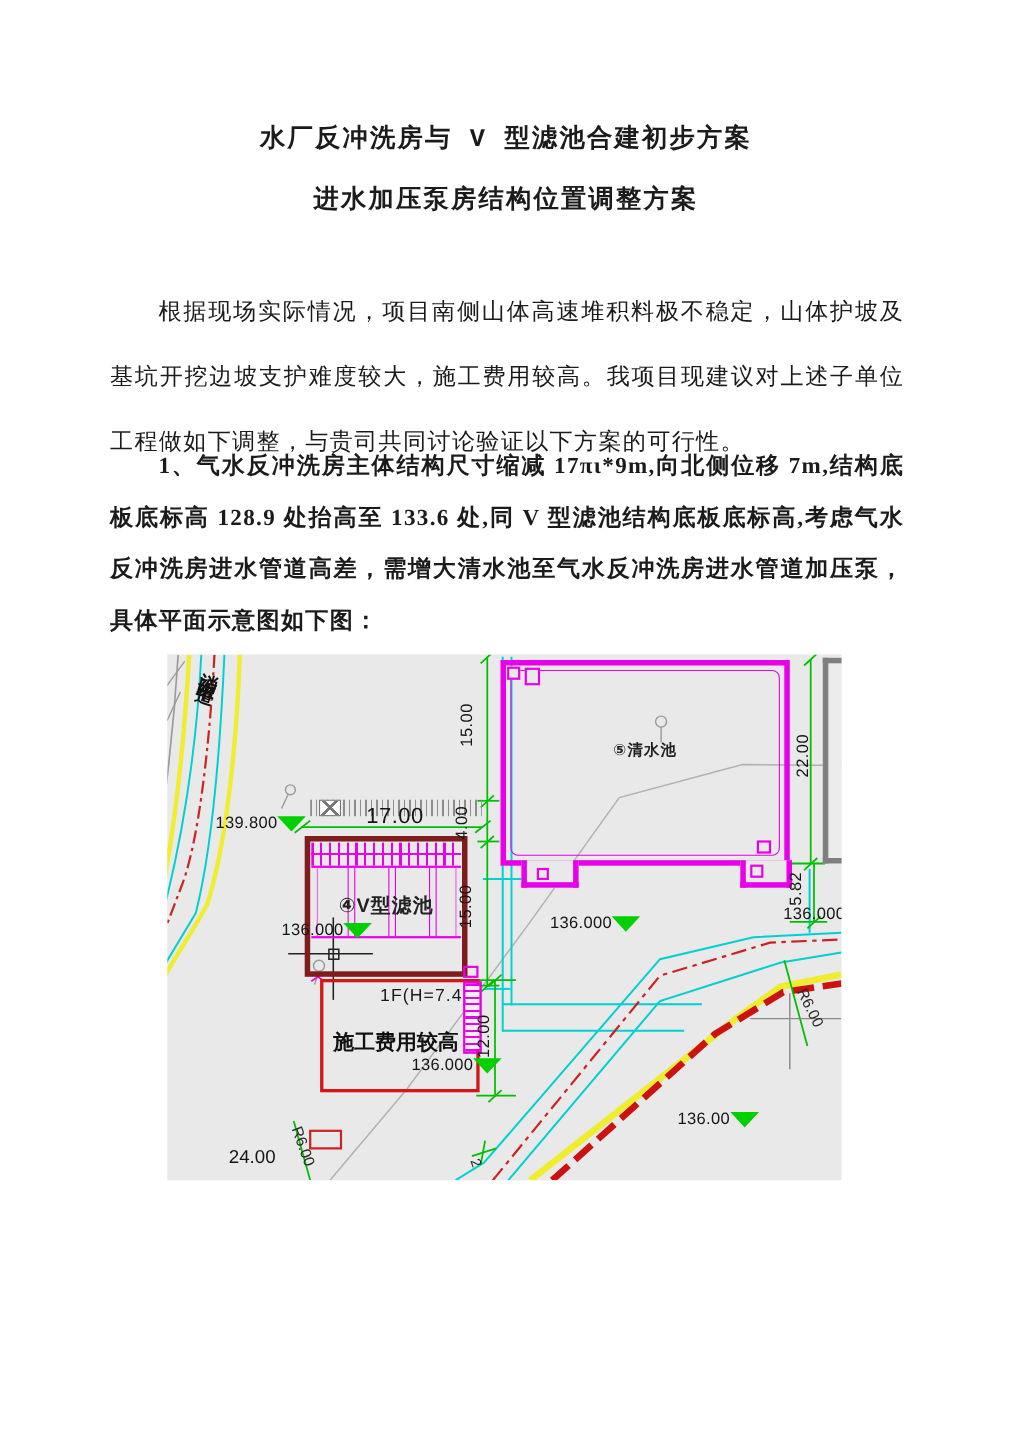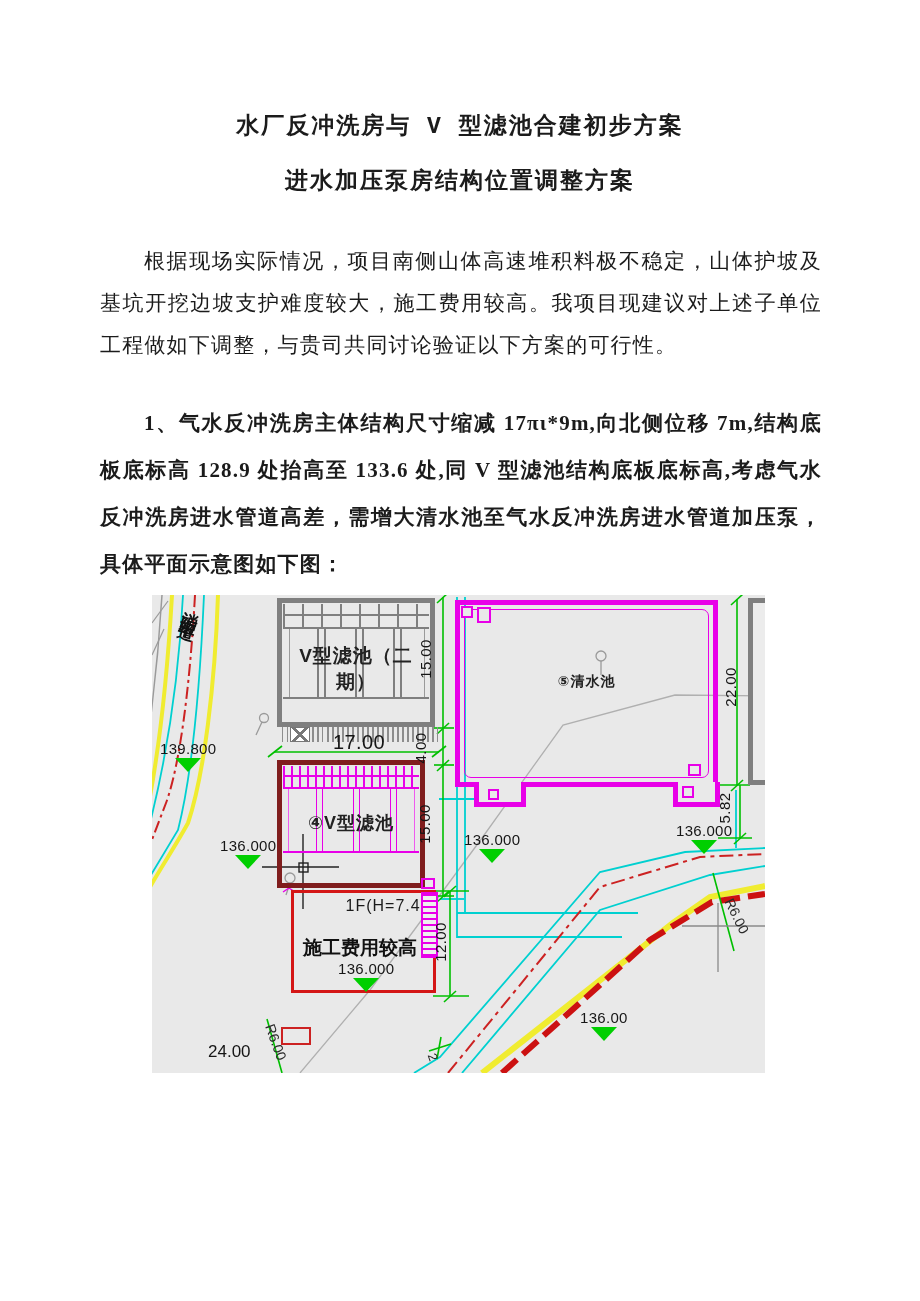--- a/index.html
+++ b/index.html
@@ -4,36 +4,36 @@
 <style>
   html,body{margin:0;padding:0;background:#ffffff;}
   .page{position:relative;width:920px;height:1301px;background:#ffffff;overflow:hidden;
         font-family:"Liberation Serif","DejaVu Serif",serif;color:#1b1b1b;}
   .title{position:absolute;left:0;width:920px;text-align:center;font-size:23px;
          font-weight:600;letter-spacing:2px;font-family:Liberation Mono, monospace;}
   .t1{top:110px;}
   .t2{top:165px;}
   .para{position:absolute;left:100px;width:722px;font-size:21px;text-align:justify;
         text-indent:44px;letter-spacing:1.2px;}
-  .p1{top:240px;line-height:42px;}
+  .p1{top:256px;line-height:59px;font-family:Liberation Mono, monospace;}
   .p2{top:400px;line-height:47px;font-weight:bold;}
 
   
   .drawing{position:absolute;left:152px;top:595px;width:613px;height:478px;
            background:#e9e9e9;overflow:hidden;
            font-family:"Liberation Sans","DejaVu Sans",sans-serif;}
   .drawing svg{position:absolute;left:0;top:0;}
 
   .lbl{position:absolute;color:#151515;white-space:nowrap;}
   .cad{font-size:20px;letter-spacing:0.4px;}
   .dimv{position:absolute;transform:translate(-50%,-50%) rotate(-90deg);font-size:15px;
         color:#151515;white-space:nowrap;letter-spacing:0.4px;}
   .rot{position:absolute;transform-origin:center;white-space:nowrap;color:#2a2a2a;}
 
-  .elev{position:absolute;display:flex;flex-direction:column;align-items:center;}
+  .elev{position:absolute;display:flex;align-items:center;margin-left:36px;}
   .ev{font-size:15px;color:#161616;letter-spacing:0.3px;}
   .tri{width:0;height:0;border-left:13px solid transparent;border-right:13px solid transparent;
        border-top:14px solid #00cf00;margin-top:1px;}
 
   .road-label{position:absolute;left:30px;top:4px;writing-mode:vertical-rl;
       transform:rotate(16deg);font-size:17px;font-weight:700;letter-spacing:4px;color:#111;}
 
   
   .bldg{position:absolute;box-sizing:border-box;}
   .gray-b{left:125px;top:3px;width:158px;height:129px;border:5px solid #7f7f7f;}
@@ -181,31 +181,20 @@
         <circle cx="138" cy="283" r="5"></circle>
           <path d="M138,288 L134,300"></path>
       </g>
       <g stroke="#e800e8" stroke-width="1.5" fill="none">
         <path d="M131,289 L143,297 M143,289 L131,297"></path>
       </g>
 
       <rect x="130" y="433" width="28" height="16" stroke="#cc2222" stroke-width="2" fill="none"></rect>
     </svg>
 
-    <div class="bldg gray-b">
-      <div class="btop"></div>
-      <div class="bcols">
-        <i class="edge" style="left:6px"></i>
-        <i class="sep" style="left:34px"></i>
-        <i class="sep" style="left:72px"></i>
-        <i class="sep" style="left:110px"></i>
-        <i class="edge" style="left:141px"></i>
-      </div>
-      <div class="blabel">V型滤池（二期）</div>
-    </div>
     <div class="hatch">
       <div class="bowtie"></div>
     </div>
 
     <div class="bldg mag-b">
       <div class="btop"></div>
       <div class="bcols">
         <i class="edge" style="left:5px"></i>
         <i class="sep" style="left:33px"></i>
         <i class="sep" style="left:70px"></i>

